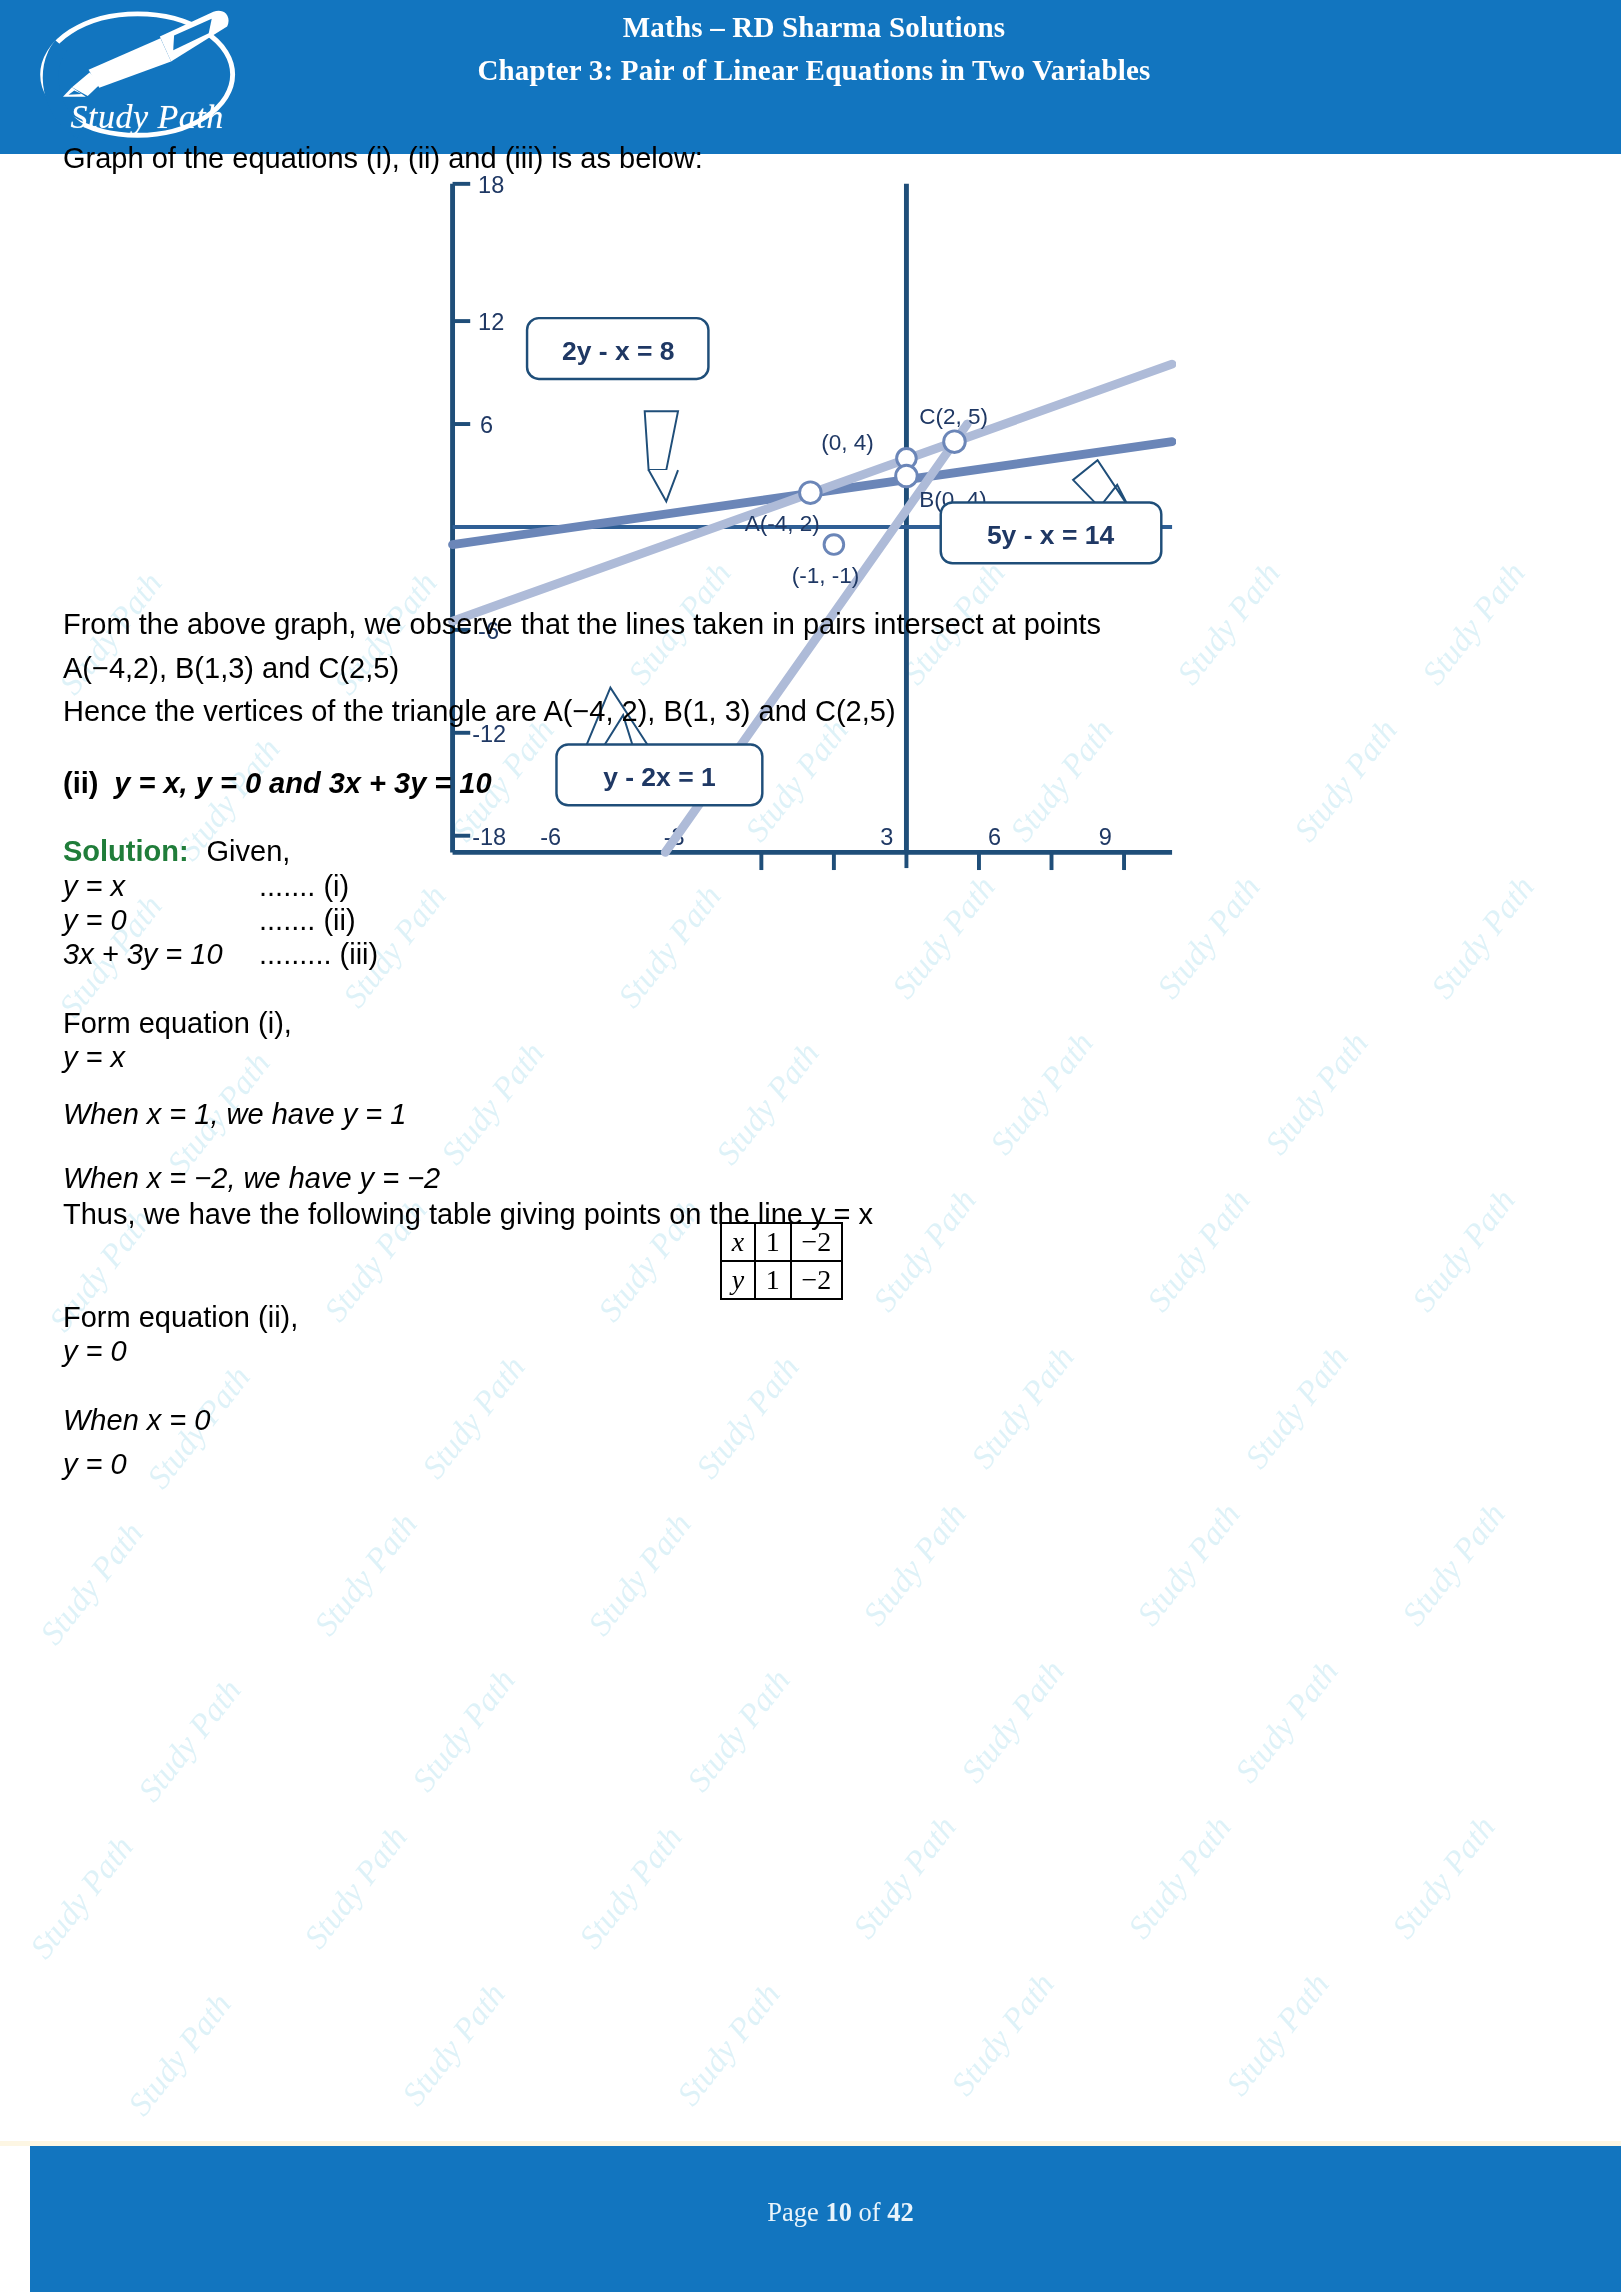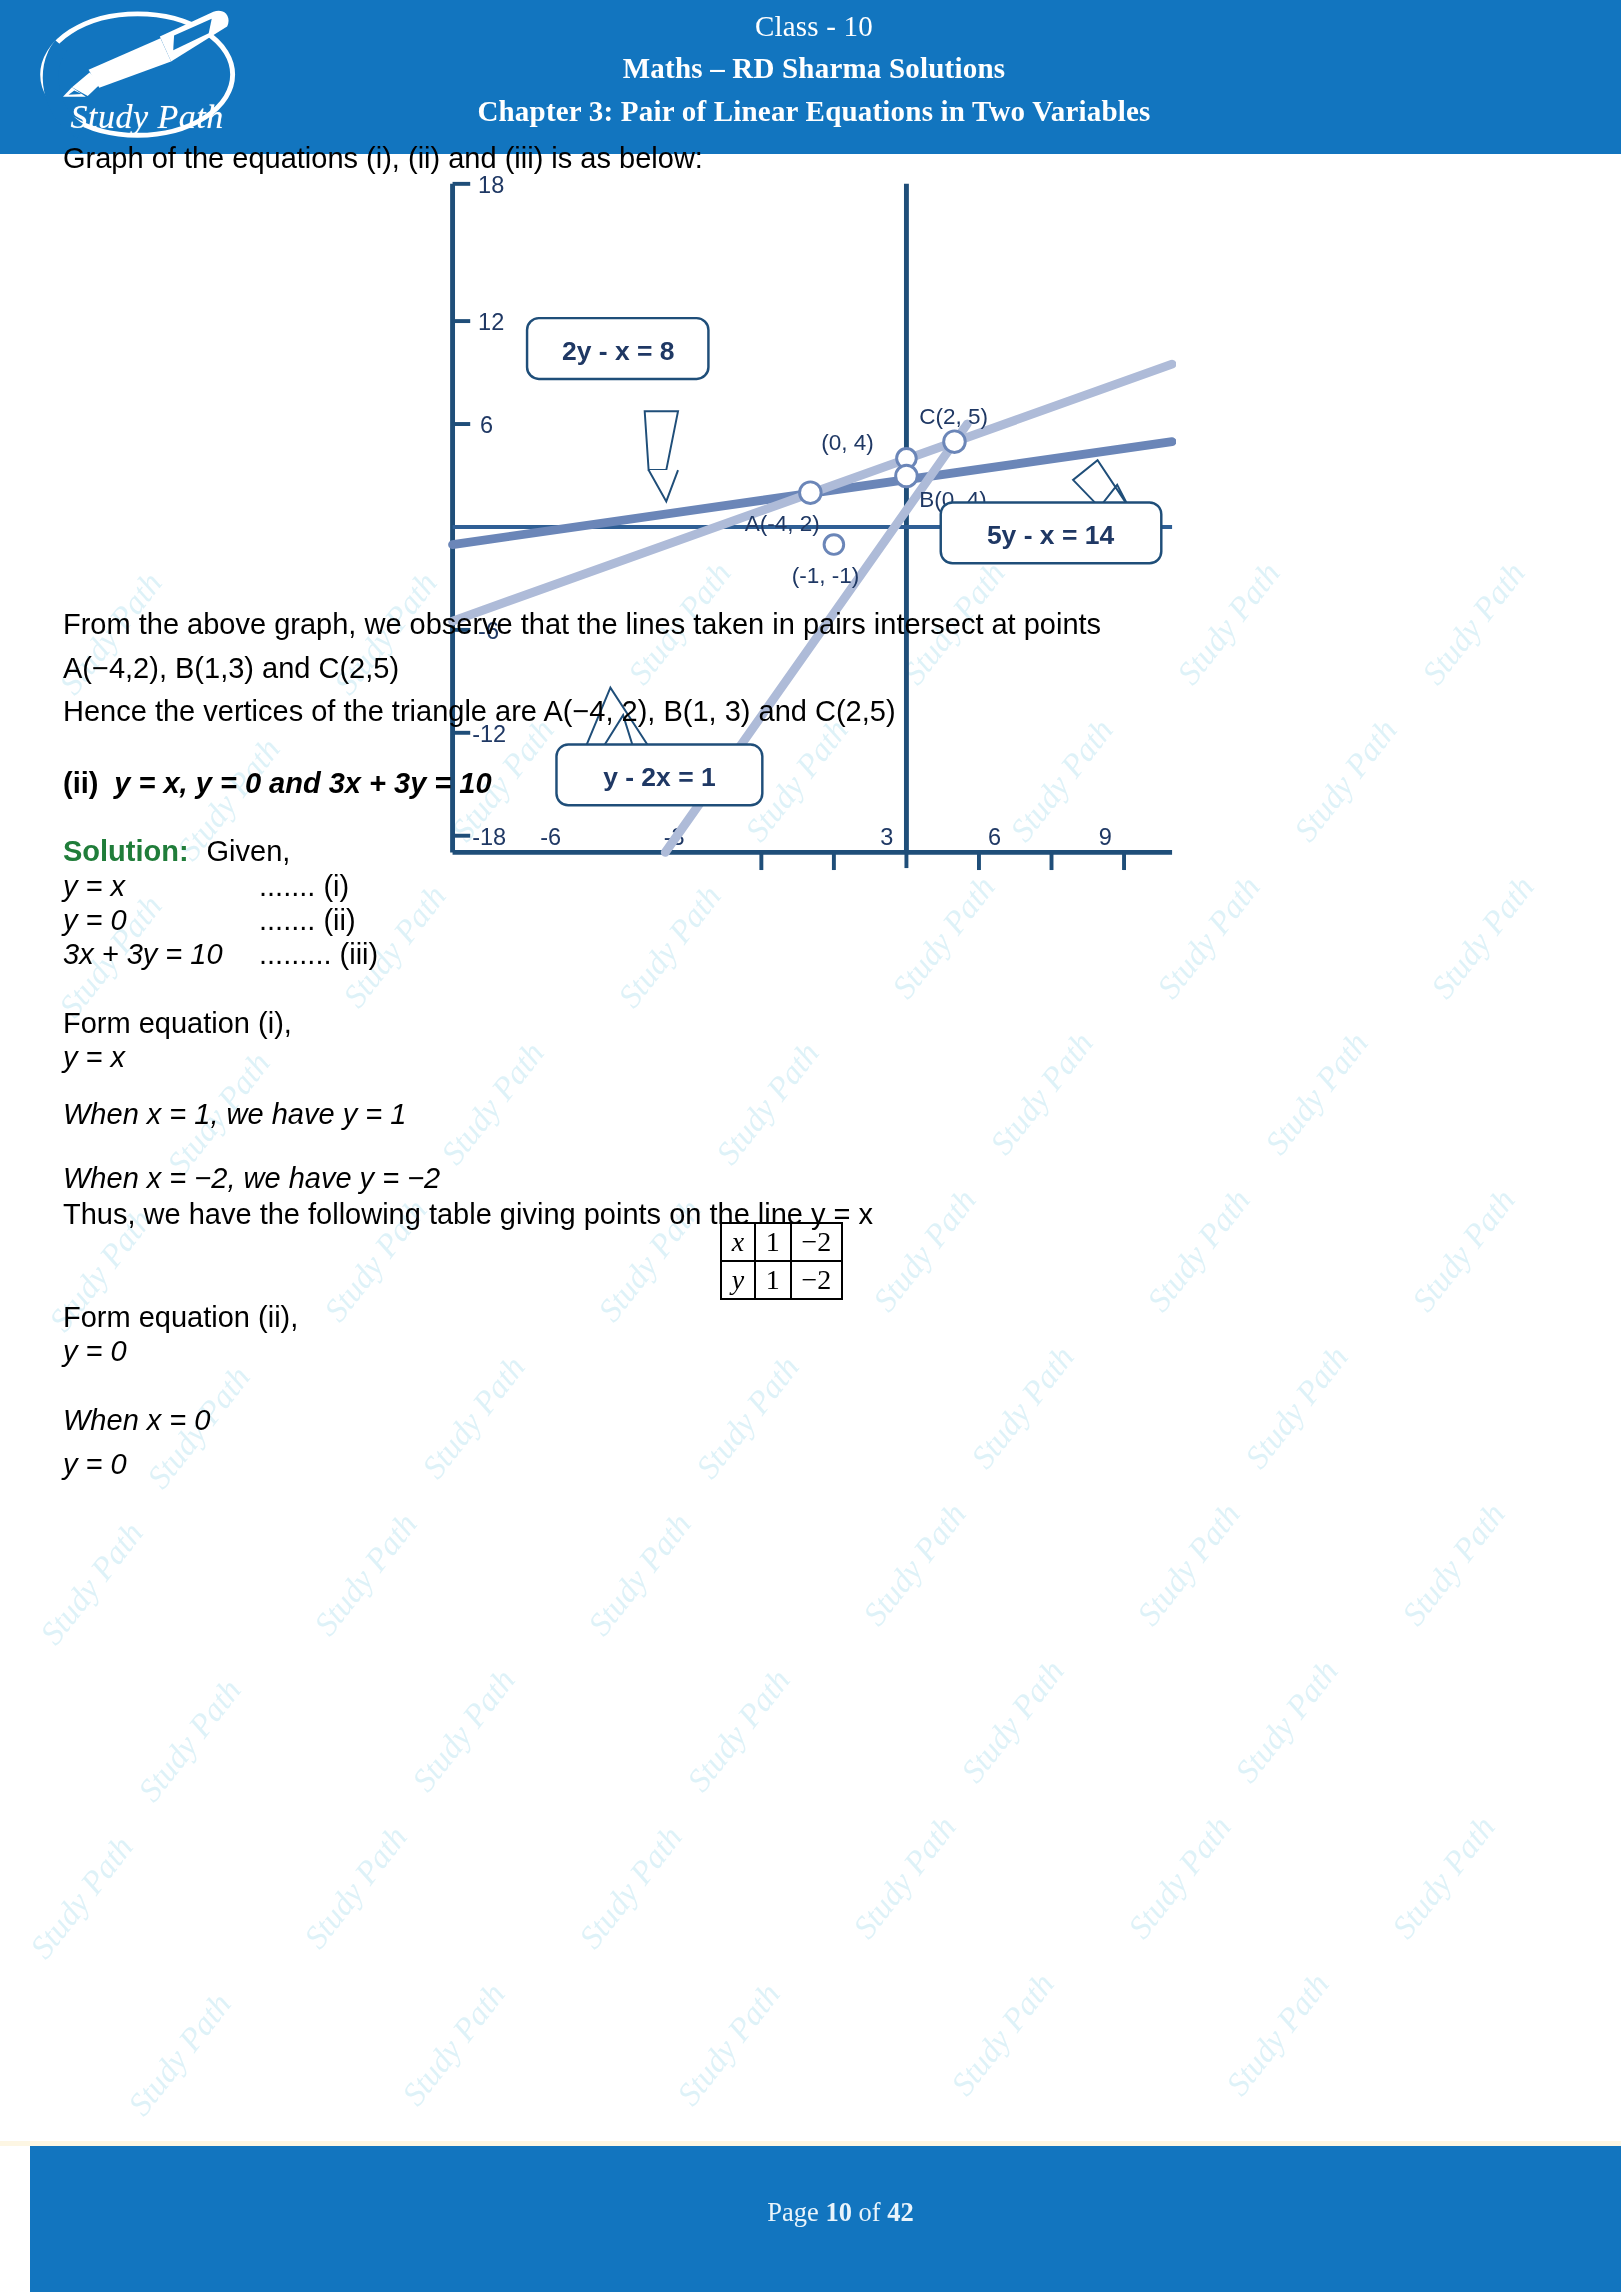--- a/index.html
+++ b/index.html
@@ -154,21 +154,20 @@
         <path d="M 70 45 L 150 40 L 152 66 L 74 66 Z" fill="#ffffff"></path>
         <path d="M 150 38 L 210 33 C 222 33 226 44 218 52 L 152 66 Z" fill="#ffffff"></path>
         <path d="M 164 42 L 206 39 L 198 52 L 158 56 Z" fill="#1275bf"></path>
         <path d="M 48 56 L 36 62 L 58 70 Z" fill="#ffffff"></path>
         <path d="M 49 60 L 42 62 L 55 66 Z" fill="#1275bf"></path>
       </g>
     </svg>
     <div class="logo-word">Study Path</div>
   </div>
   <div class="header-lines">
-    <div class="hl hl1">Class - 10</div>
     <div class="hl hl2">Maths – RD Sharma Solutions</div>
     <div class="hl hl3">Chapter 3: Pair of Linear Equations in Two Variables</div>
   </div>
 </div>
 
 <div class="content">
 
   <div class="wm-layer">
     <div class="wm" style="left:39px;  top:461px;">Study Path</div>
     <div class="wm" style="left:314px; top:461px;">Study Path</div>

